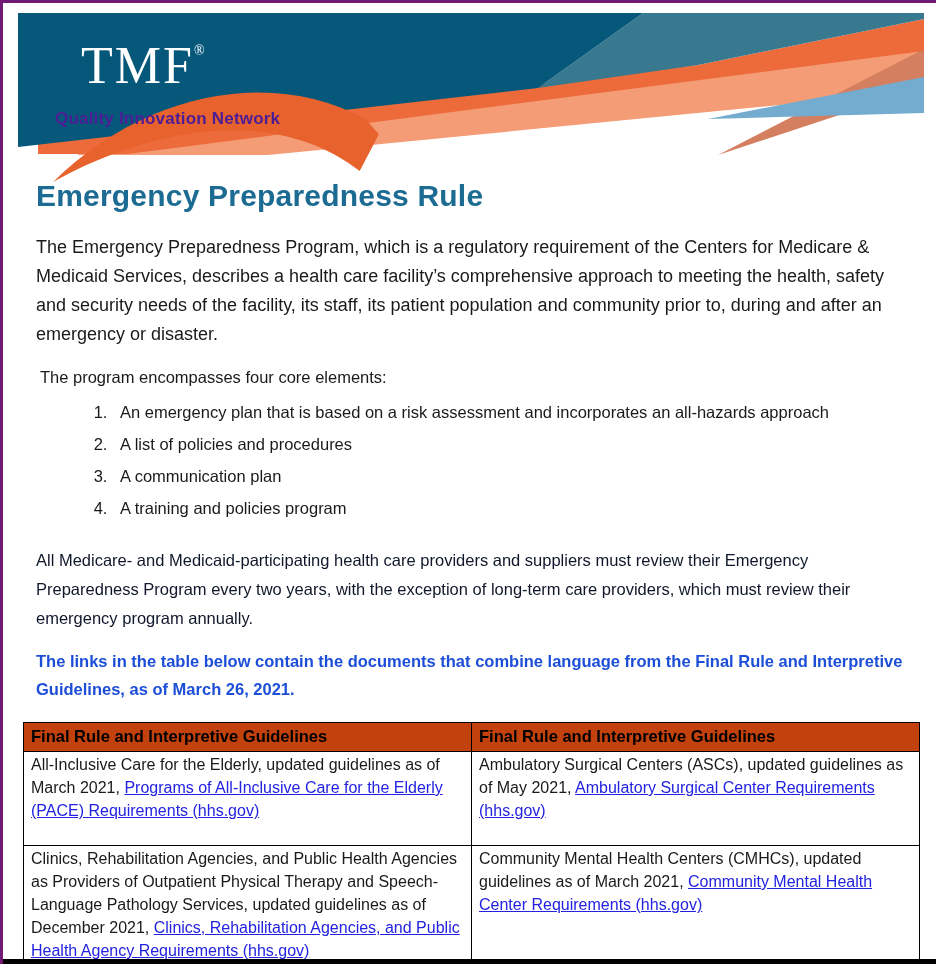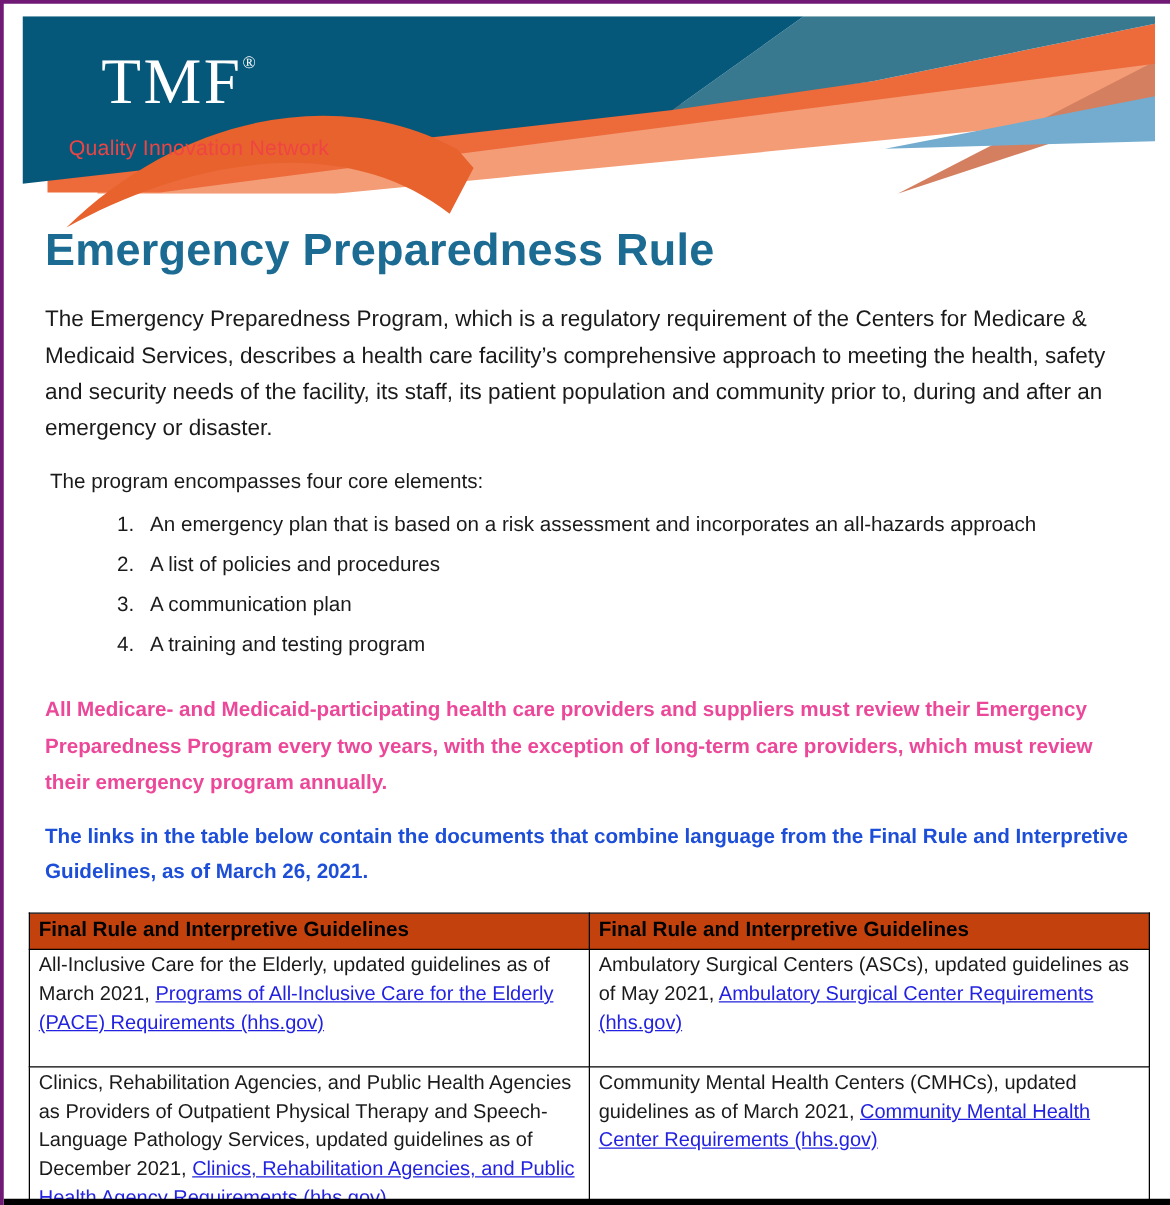--- a/index.html
+++ b/index.html
@@ -18,34 +18,34 @@
   .logo { position:absolute; left:33px; top:12px; width:330px; height:110px; }
   .logo-tmf {
     font-family:"Liberation Serif", serif;
     color:#ffffff; font-size:52px; line-height:52px; letter-spacing:2px;
     margin-left:30px;
   }
   .logo-reg { font-size:14px; vertical-align:28px; letter-spacing:0; }
   .logo-swoosh { position:absolute; left:0px; top:58px; width:310px; height:30px; }
   .logo-tagline {
     position:absolute; left:4px; top:84px;
-    color:#ef4444; font-size:17px; font-weight:normal; letter-spacing:0.2px;
+    color:#4c1d95; font-size:17px; font-weight:bold; letter-spacing:0.2px;
     white-space:nowrap;
   }
   
   .content { margin:0 30px 0 33px; }
   h1.title {
     margin:24px 0 0 0;
-    font-size:36px; font-weight:bold; color:#1b6b93; letter-spacing:0.2px;
+    font-size:30px; font-weight:bold; color:#1b6b93; letter-spacing:0.2px;
   }
   p.body-par { margin:20px 0 0 0; font-size:18px; line-height:29px; }
   p.elements-intro { margin:14px 0 0 0; padding-left:4px; font-size:16.5px; line-height:29px; }
   ol.core-list { margin:7px 0 0 0; padding-left:76px; font-size:16.5px; }
   ol.core-list li { margin:0 0 5px 0; line-height:27px; padding-left:8px; }
-  p.review-note { margin:24px 0 0 0; font-weight:bold; font-size:16.5px; line-height:29px; color:#ec4899; }
+  p.review-note { margin:24px 0 0 0; font-weight:normal; font-size:16.5px; line-height:29px; color:#0f172a; }
   p.links-note { margin:14px 0 0 0; font-weight:bold; font-size:16.5px; line-height:28px; color:#1d4ed8; }
   
   table.rule-table {
     margin:19px 17px 0 20px;
     width:calc(100% - 37px);
     border-collapse:collapse;
     table-layout:fixed;
     font-size:16px;
   }
   table.rule-table th, table.rule-table td {
@@ -102,21 +102,21 @@
     <h1 class="title">Emergency Preparedness Rule</h1>
 
     <p class="body-par">The Emergency Preparedness Program, which is a regulatory requirement of the Centers for Medicare &amp; Medicaid Services, describes a health care facility’s comprehensive approach to meeting the health, safety and security needs of the facility, its staff, its patient population and community prior to, during and after an emergency or disaster.</p>
 
     <p class="elements-intro">The program encompasses four core elements:</p>
 
     <ol class="core-list">
       <li>An emergency plan that is based on a risk assessment and incorporates an all-hazards approach</li>
       <li>A list of policies and procedures</li>
       <li>A communication plan</li>
-      <li>A training and testing program</li>
+      <li>A training and policies program</li>
     </ol>
 
     <p class="review-note">All Medicare- and Medicaid-participating health care providers and suppliers must review their Emergency Preparedness Program every two years, with the exception of long-term care providers, which must review their emergency program annually.</p>
 
     <p class="links-note">The links in the table below contain the documents that combine language from the Final Rule and Interpretive Guidelines, as of March 26, 2021.</p>
   </div>
 
   <table class="rule-table">
     <thead>
       <tr>

